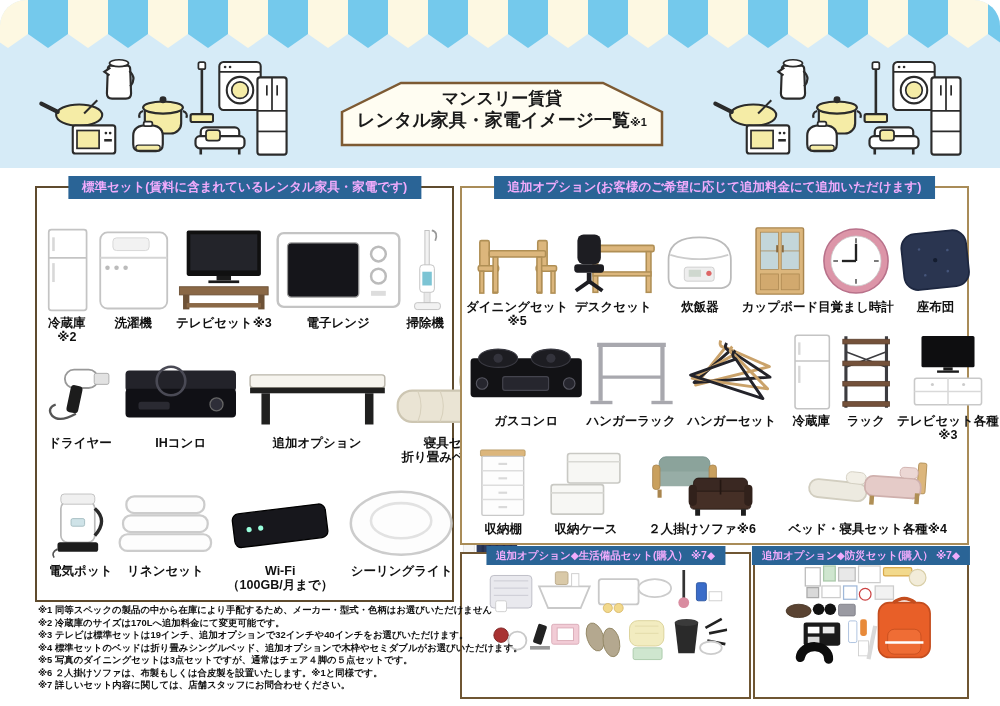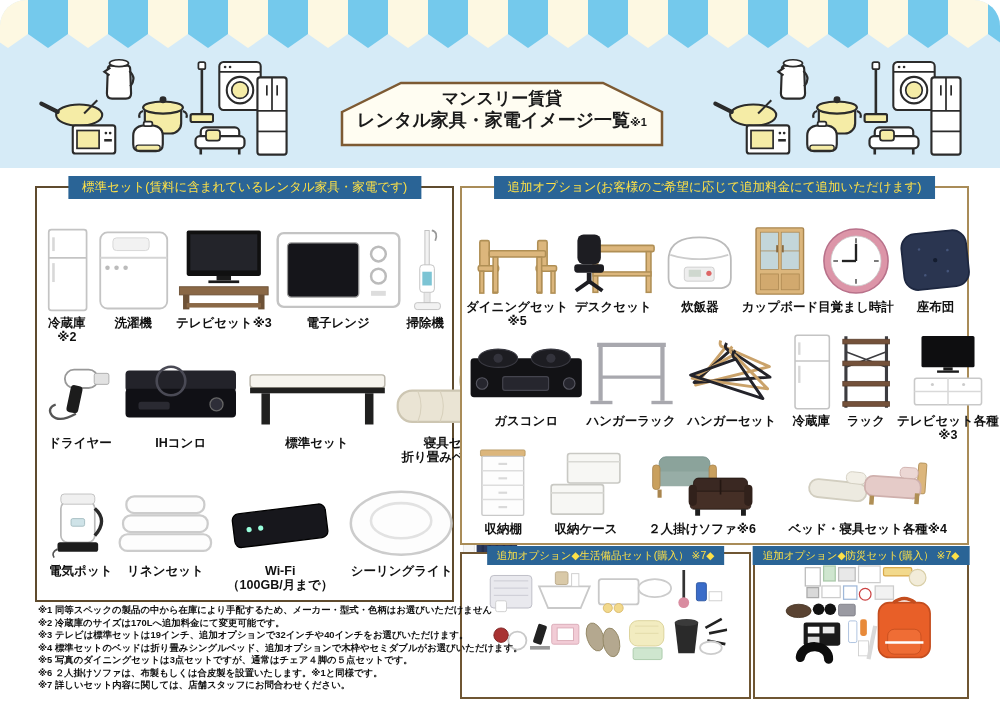--- a/index.html
+++ b/index.html
@@ -32,21 +32,21 @@
   .plaque .l1{margin-top:9px;font-size:17px;font-weight:700;line-height:1.2;}
   .plaque .l2{font-size:18px;font-weight:700;line-height:1.3;}
   .plaque .note{font-size:11px;font-weight:700;}
   
   .box{position:absolute;background:#fff;}
   .box-std{left:35px;top:186px;width:415px;height:412px;border:2px solid var(--bd_dark);}
   .box-opt{left:460px;top:186px;width:505px;height:355px;border:2px solid var(--bd_tan);}
   .box-p1{left:460px;top:552px;width:287px;height:143px;border:2px solid var(--bd_mid);}
   .box-p2{left:753px;top:552px;width:212px;height:143px;border:2px solid var(--bd_mid);}
   .badge{position:absolute;top:-12px;left:50%;transform:translateX(-50%);background:var(--badge_bg);
-         color:#fde047;font-weight:400;font-size:12.5px;line-height:1;padding:5px 14px;white-space:nowrap;}
+         color:#f0abfc;font-weight:700;font-size:12.5px;line-height:1;padding:5px 14px;white-space:nowrap;}
   .badge-sm{top:-8px;font-size:10.5px;padding:4px 10px;max-width:96%;overflow:hidden;}
   .grid{display:grid;padding:0 4px;}
   .g5{grid-template-columns:repeat(5,1fr);}
   .g6{grid-template-columns:repeat(6,1fr);}
   .g4{grid-template-columns:0.9fr 1.1fr 1.7fr 2.3fr;}
   .row1s{height:128px;padding-top:16px;}
   .row2s{height:134px;}
   .row3s{height:128px;margin-left:8px;}
   .row1o{height:112px;padding-top:16px;}
   .row2o{height:114px;}
@@ -618,21 +618,21 @@
       <div class="cell">
           <svg class="pic" viewBox="0 0 95 60">
             <use href="#s-ih"></use>
           </svg>
           <div class="lbl">IHコンロ</div>
         </div>
       <div class="cell">
           <svg class="pic" viewBox="0 0 105 55">
             <use href="#s-lowtable"></use>
           </svg>
-          <div class="lbl">標準セット</div>
+          <div class="lbl">追加オプション</div>
         </div>
       <div class="cell">
           <svg class="pic" viewBox="0 0 115 70">
             <use href="#s-bedding"></use>
           </svg>
           <div class="lbl">寝具セット
 折り畳みベッド※4</div>
         </div>
       <div class="cell">
           <svg class="pic" viewBox="0 0 100 100">

